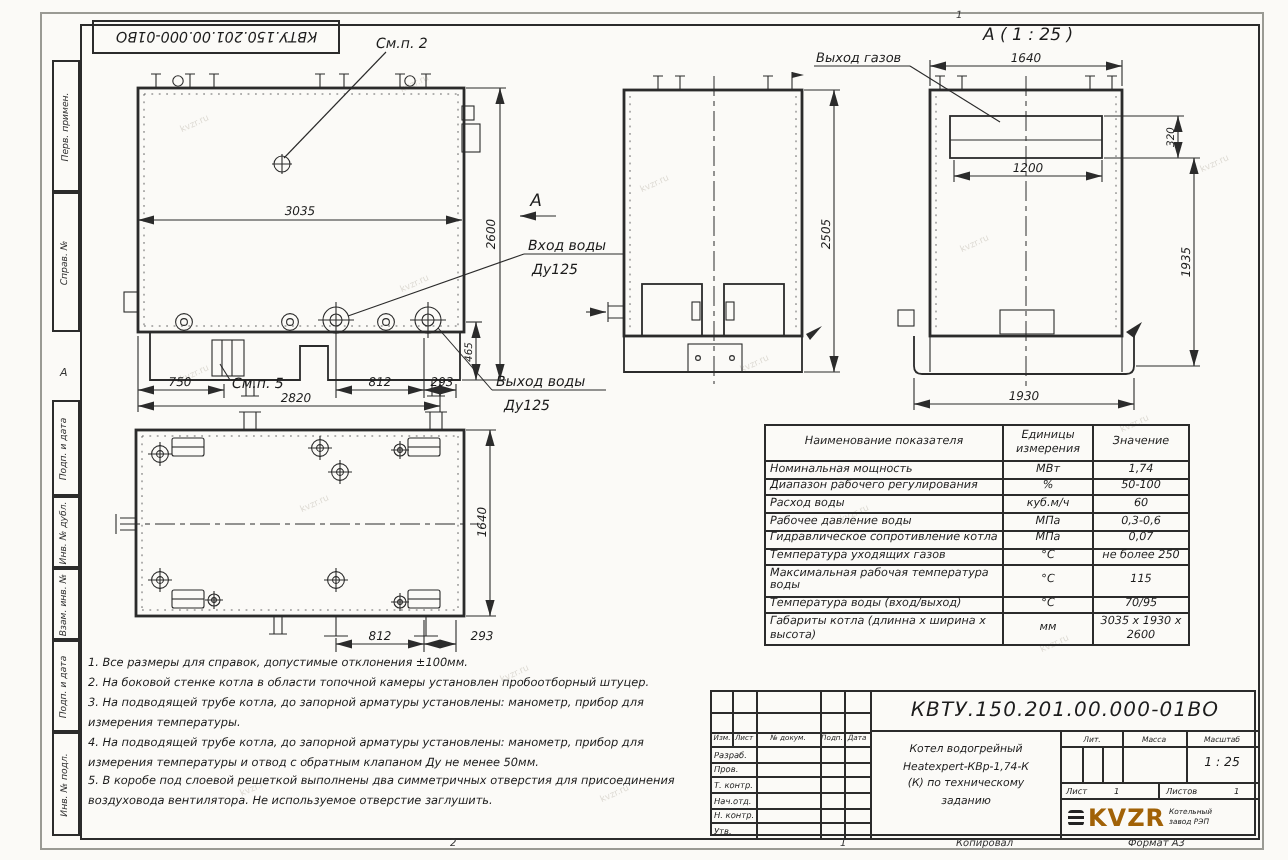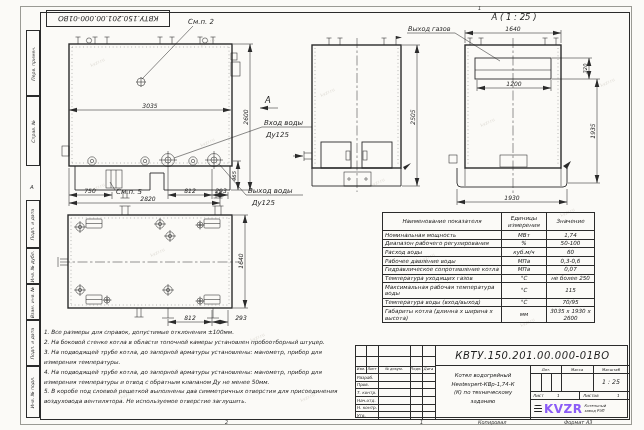--- a/index.html
+++ b/index.html
@@ -36,21 +36,21 @@
              border-left:0.9px solid #2b2b2b;border-bottom:0.9px solid #2b2b2b;
              display:flex;align-items:center;justify-content:center;box-sizing:border-box;
              font:italic 10px "DejaVu Sans",sans-serif;letter-spacing:0.6px;}
   .tb-name{position:absolute;left:79px;top:20px;width:96px;height:53px;
            border-left:0.9px solid #2b2b2b;border-right:0.9px solid #2b2b2b;box-sizing:border-box;
            text-align:center;font:italic 5.4px/1.6 "DejaVu Sans",sans-serif;padding-top:5px;}
   .tb-r{position:absolute;left:175px;top:20px;width:98px;height:53px;}
   .lg{display:flex;align-items:center;gap:2px;}
   .lg-bars{width:8px;height:8px;border-radius:2px;
            background:repeating-linear-gradient(180deg,#222 0 1.4px,transparent 1.4px 3px);}
-  .lg-word{font:bold 12px "DejaVu Sans",sans-serif;font-style:normal;letter-spacing:0.5px;color:#8b5cf6;}
+  .lg-word{font:bold 12px "DejaVu Sans",sans-serif;font-style:normal;letter-spacing:0.5px;color:#a16207;}
   .lg-cap{font:italic 3.7px/1.4 "DejaVu Sans",sans-serif;color:#222;}
   
   .wm{position:absolute;font:4.5px "DejaVu Sans",sans-serif;color:#a49c8e;opacity:.33;
       transform:rotate(-25deg);pointer-events:none;white-space:nowrap;}
   
   svg.draw{position:absolute;left:0;top:0;}
   .obj{fill:none;stroke:#2b2b2b;stroke-width:1.4;}
   .obj2{fill:none;stroke:#2b2b2b;stroke-width:0.9;}
   .thin{fill:none;stroke:#2b2b2b;stroke-width:0.55;}
   .dim{stroke:#2b2b2b;stroke-width:0.55;fill:none;}

